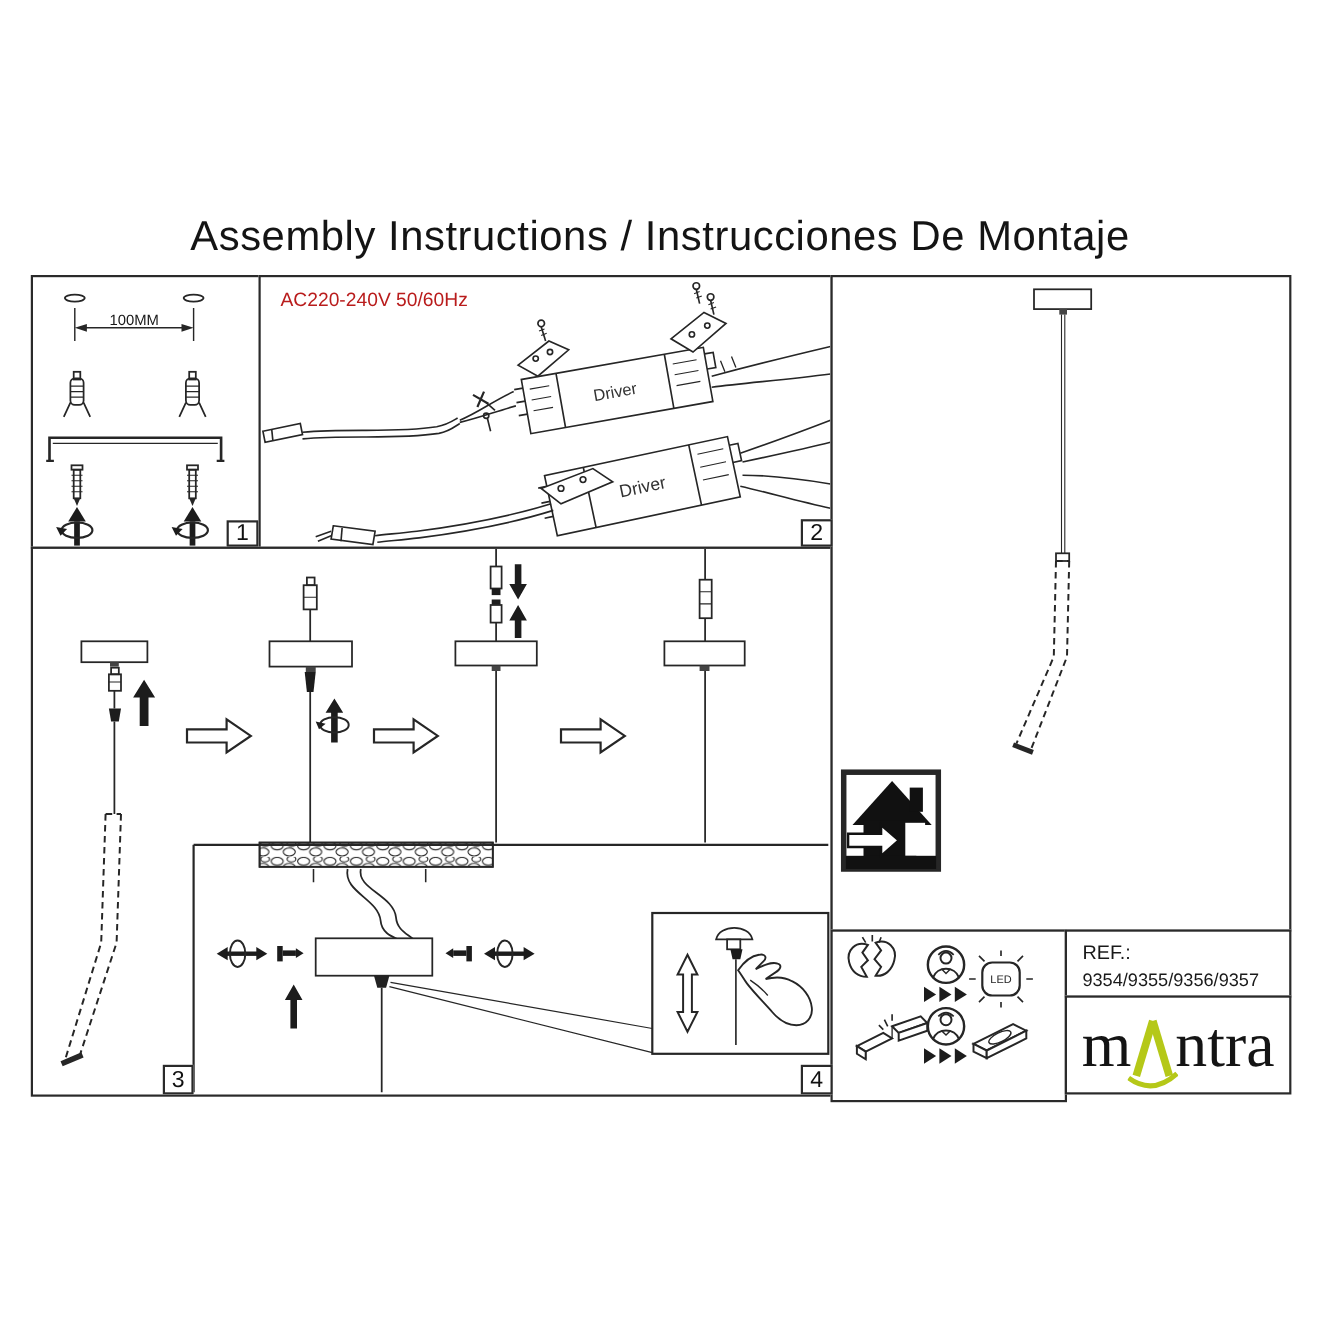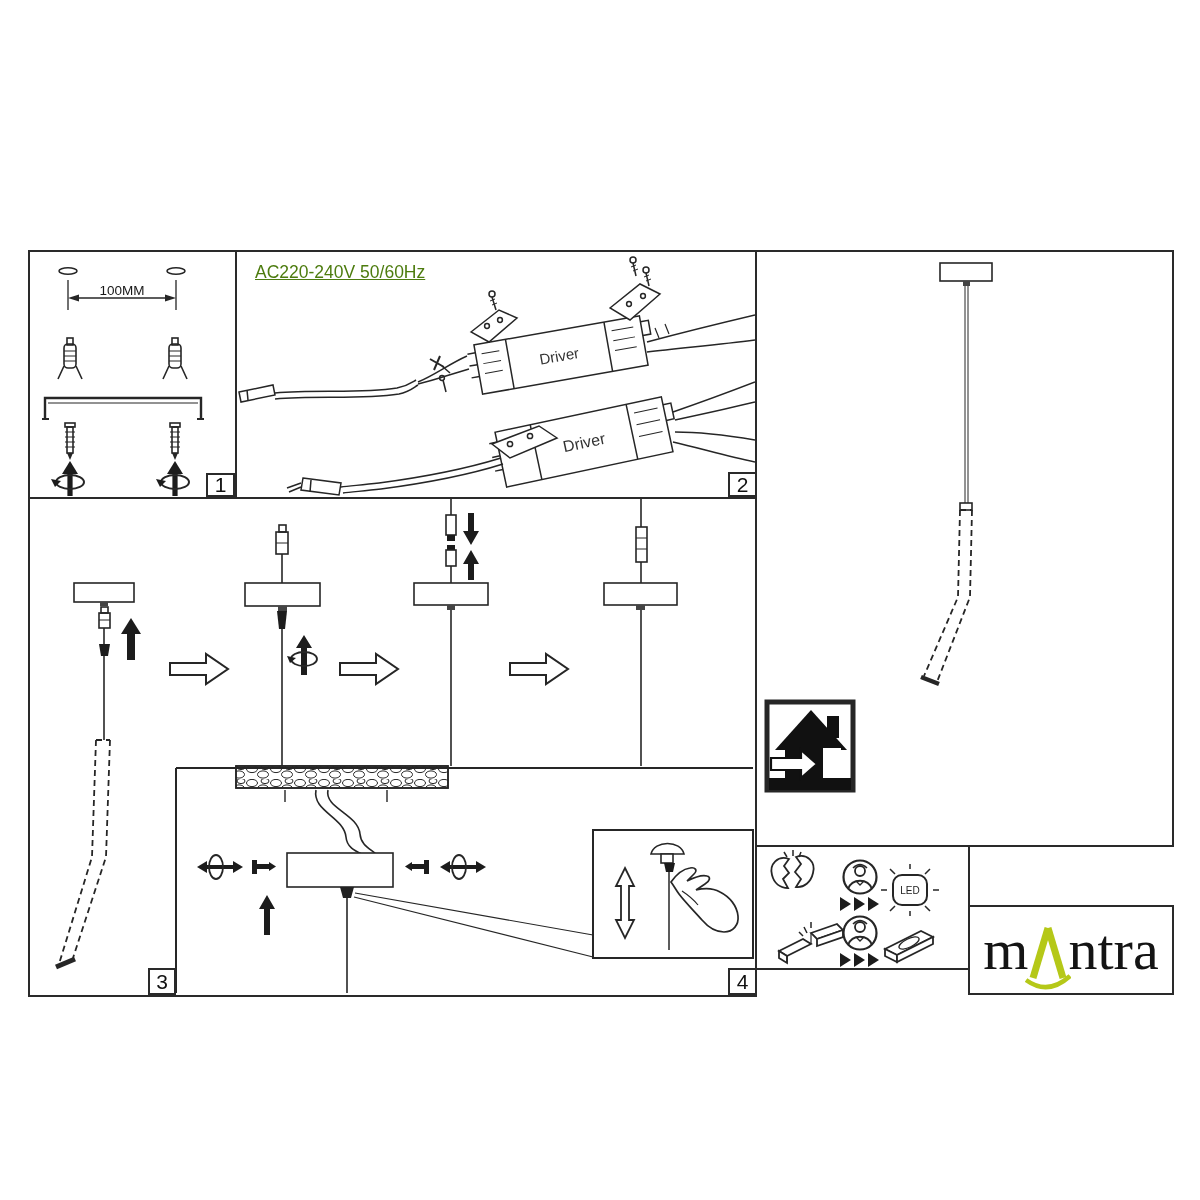--- a/index.html
+++ b/index.html
@@ -4,34 +4,35 @@
 <style>
   html,body{margin:0;padding:0;background:#fff;}
   .page{position:relative;width:1200px;height:1200px;background:#fff;overflow:hidden;
         font-family:"Liberation Sans",sans-serif;color:#181818;}
   .title{position:absolute;left:0;top:194px;width:1200px;text-align:center;
          font-size:38px;letter-spacing:0.5px;color:#141414;}
   .panel{position:absolute;border:2px solid #2a2a2a;background:#fff;box-sizing:border-box;}
   .panel svg{display:block;}
   .numbox{position:absolute;border:2px solid #2a2a2a;background:#fff;box-sizing:border-box;
           display:flex;align-items:center;justify-content:center;font-size:21px;color:#111;z-index:5;}
-  .voltage{position:absolute;left:18px;top:10px;font-size:17.5px;color:#4d7c0f;white-space:nowrap;text-decoration:underline;}
+  .voltage{position:absolute;left:18px;top:10px;font-size:17.5px;color:#b91c1c;white-space:nowrap;}
   .refbox{padding:9px 0 0 14px;}
   .ref-label{font-size:18px;color:#191919;}
   .ref-numbers{font-size:16.5px;color:#191919;margin-top:5px;}
   .brandbox{display:flex;align-items:center;justify-content:center;height:100%;}
   .brand-text{font-family:"Liberation Serif",serif;font-size:58px;color:#141414;line-height:1;}
   .brand-lambda{margin:0 -3px;transform:translateY(8px);}
   svg text{font-family:"Liberation Sans",sans-serif;}
 </style>
 </head>
 <body>
 
 <div class="page">
 
+  <div class="title">Assembly Instructions / Instrucciones De Montaje</div>
 
   <div class="panel" id="panel1" style="left:28px;top:250px;width:218px;height:249px;">
     <svg width="205" height="245" viewBox="0 0 205 245" stroke="#262626" fill="none" stroke-width="1.6">
 
       <ellipse cx="38" cy="19" rx="9" ry="3.2"></ellipse>
       <ellipse cx="146" cy="19" rx="9" ry="3.2"></ellipse>
 
       <g>
         <path d="M38,28 V58 M146,28 V58" stroke-width="1.3"></path>
         <path d="M48,46 H136" stroke-width="1.3"></path>
@@ -360,21 +361,21 @@
         <polygon points="18,498 54,458 90,498" fill="#111" stroke="none"></polygon>
         <rect x="70" y="464" width="12" height="22" fill="#111" stroke="none"></rect>
         <rect x="28" y="494" width="48" height="34" fill="#111" stroke="none"></rect>
         <rect x="66" y="496" width="18" height="30" fill="#fff" stroke="none"></rect>
         <rect x="12" y="526" width="82" height="12" fill="#111" stroke="none"></rect>
         <polygon points="14,506 44,506 44,498 60,512 44,526 44,518 14,518" fill="#fff" stroke="#111" stroke-width="2.2"></polygon>
       </g>
     </svg>
   </div>
 
-  <div class="panel" id="panelIcons" style="left:755px;top:845px;width:215px;height:125px;">
+  <div class="panel" id="panelIcons" style="left:755px;top:845px;width:215px;height:157px;">
     <svg width="211" height="146" viewBox="0 0 211 146" stroke="#262626" fill="none" stroke-width="1.8">
 
       <g transform="translate(36,36)">
         <path d="M-4,-24 C-15,-28 -24,-19 -21,-8 C-19,0 -13,5 -5,5 L-10,-4 L-4,-10 L-9,-17 Z" fill="#fff"></path>
         <path d="M3,-26 C14,-30 23,-21 20,-10 C18,-1 11,5 3,4 L8,-4 L2,-11 L8,-19 Z" fill="#fff"></path>
         <path d="M-9,-31 L-6,-26 M0,-33 V-27 M8,-31 L6,-26" stroke-width="1.5"></path>
       </g>
 
       <g>
         <circle cx="103" cy="30" r="16.5" stroke-width="2.2"></circle>
@@ -419,20 +420,24 @@
 
       <g>
         <polygon points="128,102 164,84 176,90 140,108" fill="#fff"></polygon>
         <polygon points="128,102 140,108 140,115 128,109" fill="#fff"></polygon>
         <polygon points="140,108 176,90 176,97 140,115" fill="#fff"></polygon>
         <ellipse cx="152" cy="96" rx="11" ry="4.2" transform="rotate(-26 152 96)" stroke-width="1.3"></ellipse>
       </g>
     </svg>
   </div>
 
+  <div class="panel refbox" id="panelRef" style="left:968px;top:845px;width:206px;height:62px;">
+    <div class="ref-label">REF.:</div>
+    <div class="ref-numbers">9354/9355/9356/9357</div>
+  </div>
 
   <div class="panel" id="panelBrand" style="left:968px;top:905px;width:206px;height:90px;">
     <div class="brandbox">
       <span class="brand-text">m</span>
       <svg class="brand-lambda" width="46" height="68" viewBox="0 0 46 68">
         <path d="M23,4 L8,54" stroke-width="7" fill="none" stroke="#b5c818"></path>
         <path d="M23,4 L38,54" stroke-width="7" fill="none" stroke="#b5c818"></path>
         <path d="M1,56 Q23,72 45,52" stroke-width="4.5" fill="none" stroke="#b5c818"></path>
       </svg>
       <span class="brand-text">ntra</span>

